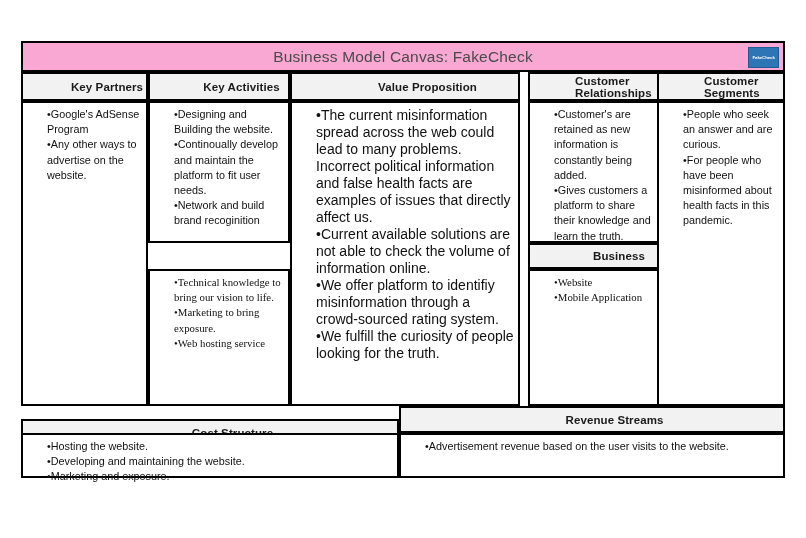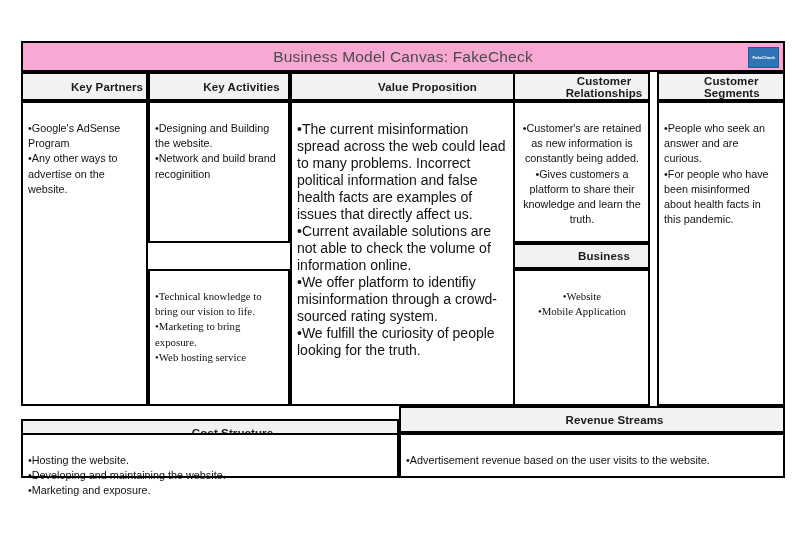--- a/index.html
+++ b/index.html
@@ -82,35 +82,36 @@
     font-size: 4.2px;
     font-weight: bold;
     color: #ffffff;
     white-space: nowrap;
     transform: scale(1.05);
     letter-spacing: -0.1px;
   }
 
   
   .body-txt {
-    padding: 18px 4px 4px 5px;
+    padding: 4px 4px 4px 5px;
     font-size: 10.8px;
     line-height: 15.2px;
     color: #111111;
+    margin-left: 19px;
   }
   .body-txt p {
     margin: 0;
     text-indent: 0;
   }
 
   
   .c1 { left: 0px;   width: 127px; }
   .c2 { left: 127px; width: 142px; }
   .c3 { left: 269px; width: 230px; }
-  .c4 { left: 492px; width: 137px; text-align: center; }
+  .c4 { left: 507px; width: 137px; }
   .c5 { left: 636px; width: 128px; }
 
   
   .row-hdr   { top: 31px;  height: 29px; }
   .row-body  { top: 60px;  height: 305px; }
 
   
   .sub-top      { top: 60px;  height: 142px; }
   .sub-hdr      { top: 202px; height: 26px; }
   .sub-bottom   { top: 228px; height: 137px; font-family: Liberation Serif, serif; }
@@ -154,20 +155,21 @@
   <div class="blk c1 row-body">
     <div class="body-txt">
         <p>•Google's AdSense Program</p>
         <p>•Any other ways to advertise on the website.</p>
       </div>
   </div>
 
   <div class="blk c2 sub-top">
     <div class="body-txt">
         <p>•Designing and Building the website.</p>
+        <p>•Continoually develop and maintain the platform to fit user needs.</p>
         <p>•Network and build brand recoginition</p>
       </div>
   </div>
   <div class="blk c2 sub-bottom">
     <div class="body-txt">
         <p>•Technical knowledge to bring our vision to life.</p>
         <p>•Marketing to bring exposure.</p>
         <p>•Web hosting service</p>
       </div>
   </div>

